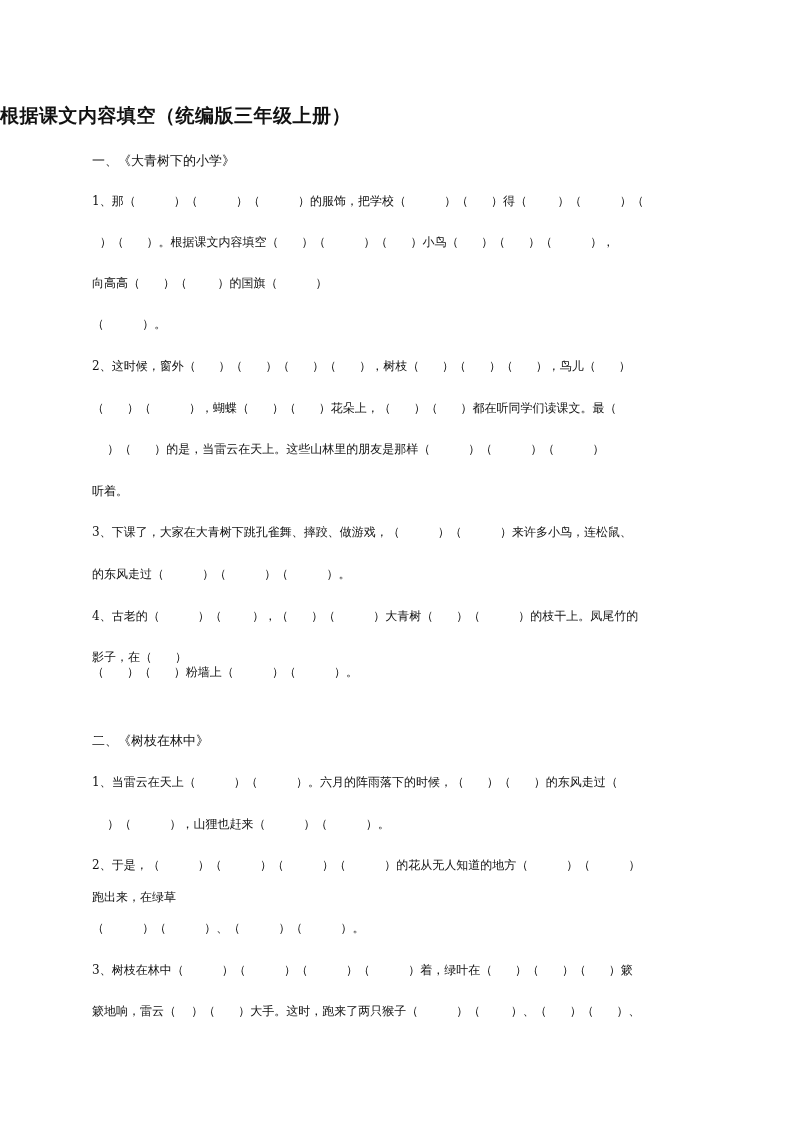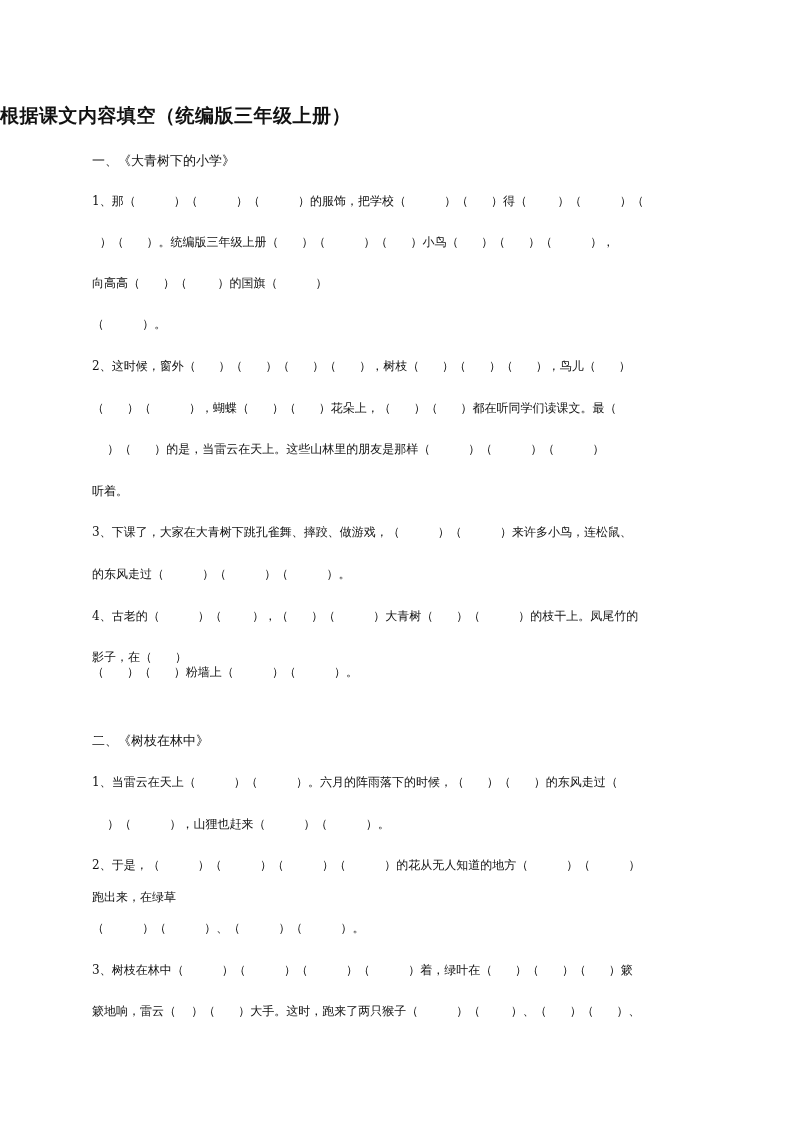--- a/index.html
+++ b/index.html
@@ -12,21 +12,21 @@
     .heading { font-size: 13px; }
   </style>
 </head>
 <body>
 
 <div>
   <div class="title">根据课文内容填空（统编版三年级上册）</div>
 
   <div class="line heading" style="top:153px">一、《大青树下的小学》</div>
   <div class="line" style="top:193px">1、那（          ）（          ）（          ）的服饰，把学校（          ）（      ）得（        ）（          ）（</div>
-  <div class="line" style="top:234px">  ）（      ）。统编版三年级上册（      ）（          ）（      ）小鸟（      ）（      ）（          ），</div>
+  <div class="line" style="top:234px">  ）（      ）。根据课文内容填空（      ）（          ）（      ）小鸟（      ）（      ）（          ），</div>
   <div class="line" style="top:275px">向高高（      ）（        ）的国旗（          ）</div>
   <div class="line" style="top:316px">（          ）。</div>
   <div class="line" style="top:358px">2、这时候，窗外（      ）（      ）（      ）（      ），树枝（      ）（      ）（      ），鸟儿（      ）</div>
   <div class="line" style="top:400px">（      ）（          ），蝴蝶（      ）（      ）花朵上，（      ）（      ）都在听同学们读课文。最（</div>
   <div class="line" style="top:441px">    ）（      ）的是，当雷云在天上。这些山林里的朋友是那样（          ）（          ）（          ）</div>
   <div class="line" style="top:483px">听着。</div>
   <div class="line" style="top:524px">3、下课了，大家在大青树下跳孔雀舞、摔跤、做游戏，（          ）（          ）来许多小鸟，连松鼠、</div>
   <div class="line" style="top:566px">的东风走过（          ）（          ）（          ）。</div>
   <div class="line" style="top:608px">4、古老的（          ）（        ），（      ）（          ）大青树（      ）（          ）的枝干上。凤尾竹的</div>
   <div class="line" style="top:649px">影子，在（      ）</div>

